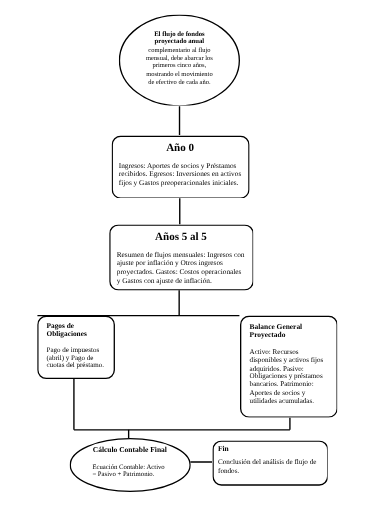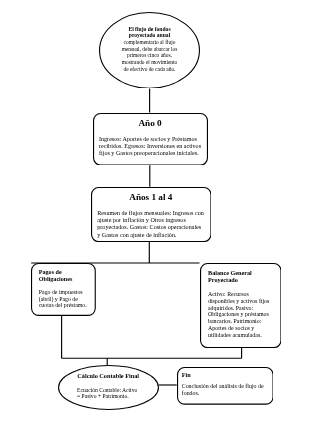--- a/index.html
+++ b/index.html
@@ -79,21 +79,21 @@
       <rect x="0.55" y="0.55" width="113.9" height="51.5" rx="7" ry="7" fill="#fff" stroke="#000" stroke-width="1.1"></rect>
     </svg>
     <div class="txt ctr title t-title">Año 0</div>
     <div class="txt lft t-body">Ingresos: Aportes de socios y Préstamos recibidos. Egresos: Inversiones en activos fijos y Gastos preoperacionales iniciales.</div>
   </div>
 
   <div class="node" id="n-anos" style="left:90.6px;top:186.8px;width:120.5px;height:55.1px;">
     <svg class="shape" viewBox="0 0 120.5 55.1" width="120.5" height="55.1">
       <rect x="0.55" y="0.55" width="119.4" height="54" rx="7" ry="7" fill="#fff" stroke="#000" stroke-width="1.1"></rect>
     </svg>
-    <div class="txt ctr title t-title">Años 1 al 4</div>
+    <div class="txt ctr title t-title">Años 5 al 5</div>
     <div class="txt lft t-body">Resumen de flujos mensuales: Ingresos con ajuste por inflación y Otros ingresos proyectados. Gastos: Costos operacionales y Gastos con ajuste de inflación.</div>
   </div>
 
   <div class="node" id="n-pagos" style="left:31.2px;top:263px;width:64.8px;height:52.9px;">
     <svg class="shape" viewBox="0 0 64.8 52.9" width="64.8" height="52.9">
       <rect x="0.55" y="0.55" width="63.7" height="51.8" rx="7" ry="7" fill="#fff" stroke="#000" stroke-width="1.1"></rect>
     </svg>
     <div class="txt lft title t-title">Pagos de Obligaciones</div>
     <div class="txt lft t-body">Pago de impuestos (abril) y Pago de cuotas del préstamo.</div>
   </div>

